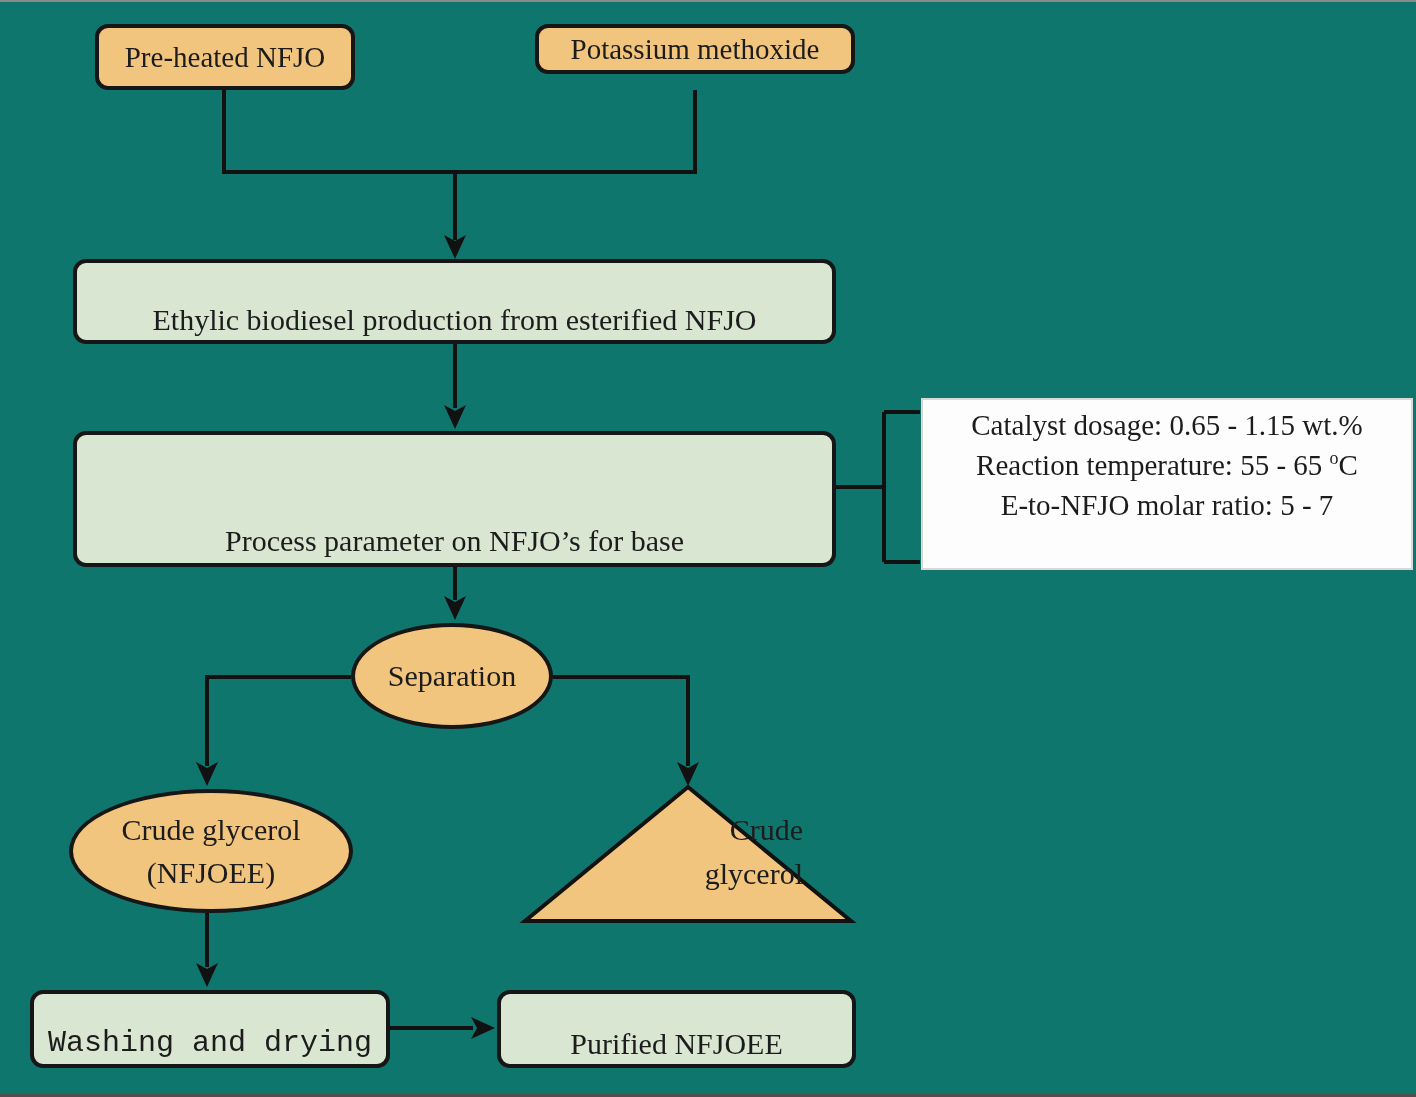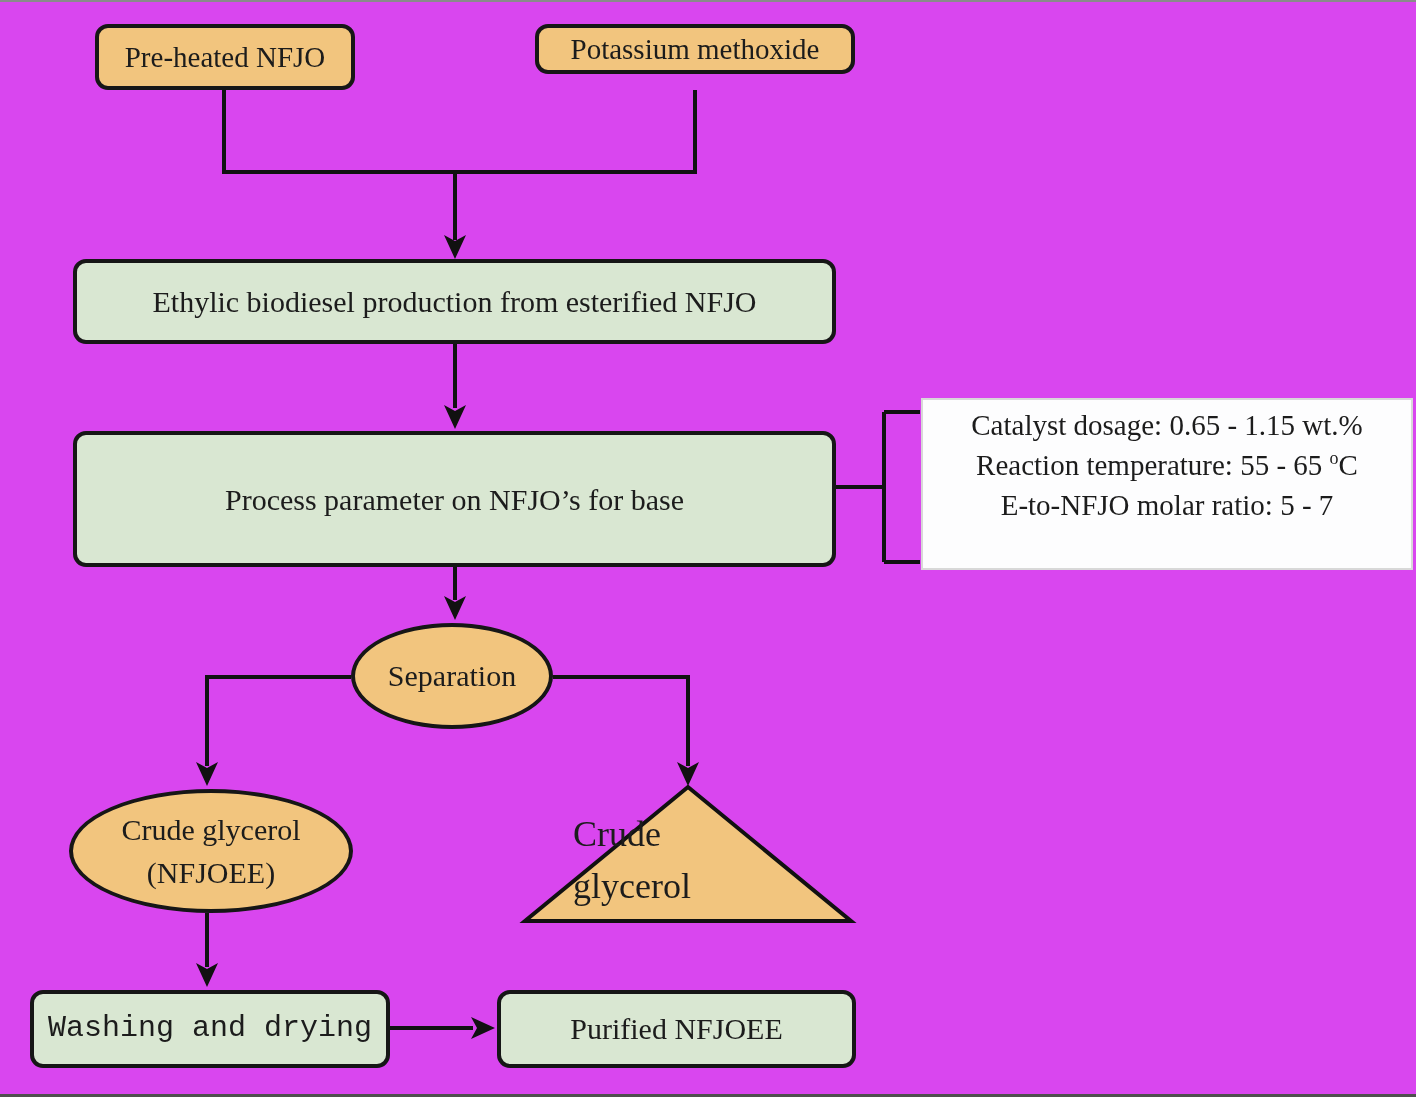--- a/index.html
+++ b/index.html
@@ -1,56 +1,56 @@
 <!DOCTYPE html>
 <html><head>
 <meta charset="utf-8">
 <style>
   html,body{margin:0;padding:0;background:#ffffff;}
   .canvas{
     position:relative;
     width:1416px;height:1097px;
-    background:#d946ef;
+    background:#0f766e;
     font-family:"Liberation Serif", serif;
     color:#1c1c1c;
     overflow:hidden;
   }
   .edge-top{position:absolute;top:0;left:0;right:0;height:2px;background:#8a8a8a;}
   .edge-bottom{position:absolute;bottom:0;left:0;right:0;height:3px;background:#4f4f4f;}
   .layer{position:absolute;left:0;top:0;}
   .node{
     position:absolute;
     display:flex;flex-direction:column;align-items:center;justify-content:center;
     text-align:center;
     border:4px solid #161616;
     box-sizing:border-box;
     font-size:30px;
     line-height:1.38;
   }
   .rounded{border-radius:13px;}
   .orange{background:#f2c57e;}
-  .green{background:#d9e7d2;}
+  .green{background:#d9e7d2;justify-content:flex-end;}
   .ellipse{border-radius:50%;}
   .param-box{
     position:absolute;
     left:921px;top:398px;width:492px;height:172px;
     background:#fdfdfe;
     border:2px solid #d8d8d8;
     box-sizing:border-box;
     padding:5px 12px;
     font-size:29px;
     line-height:40px;
     text-align:center;
   }
   .param-box sup{font-size:0.62em;line-height:0;}
   .tri-label{
     position:absolute;
     left:573px;top:808px;width:230px;
-    text-align:left;
-    font-size:36px;
+    text-align:right;
+    font-size:30px;
     line-height:1.45;
   }
 </style>
 </head>
 <body>
 
 <div class="canvas">
 
   <svg class="layer" width="1416" height="1097" viewBox="0 0 1416 1097">
     <g stroke="#111111" stroke-width="4" fill="none">

